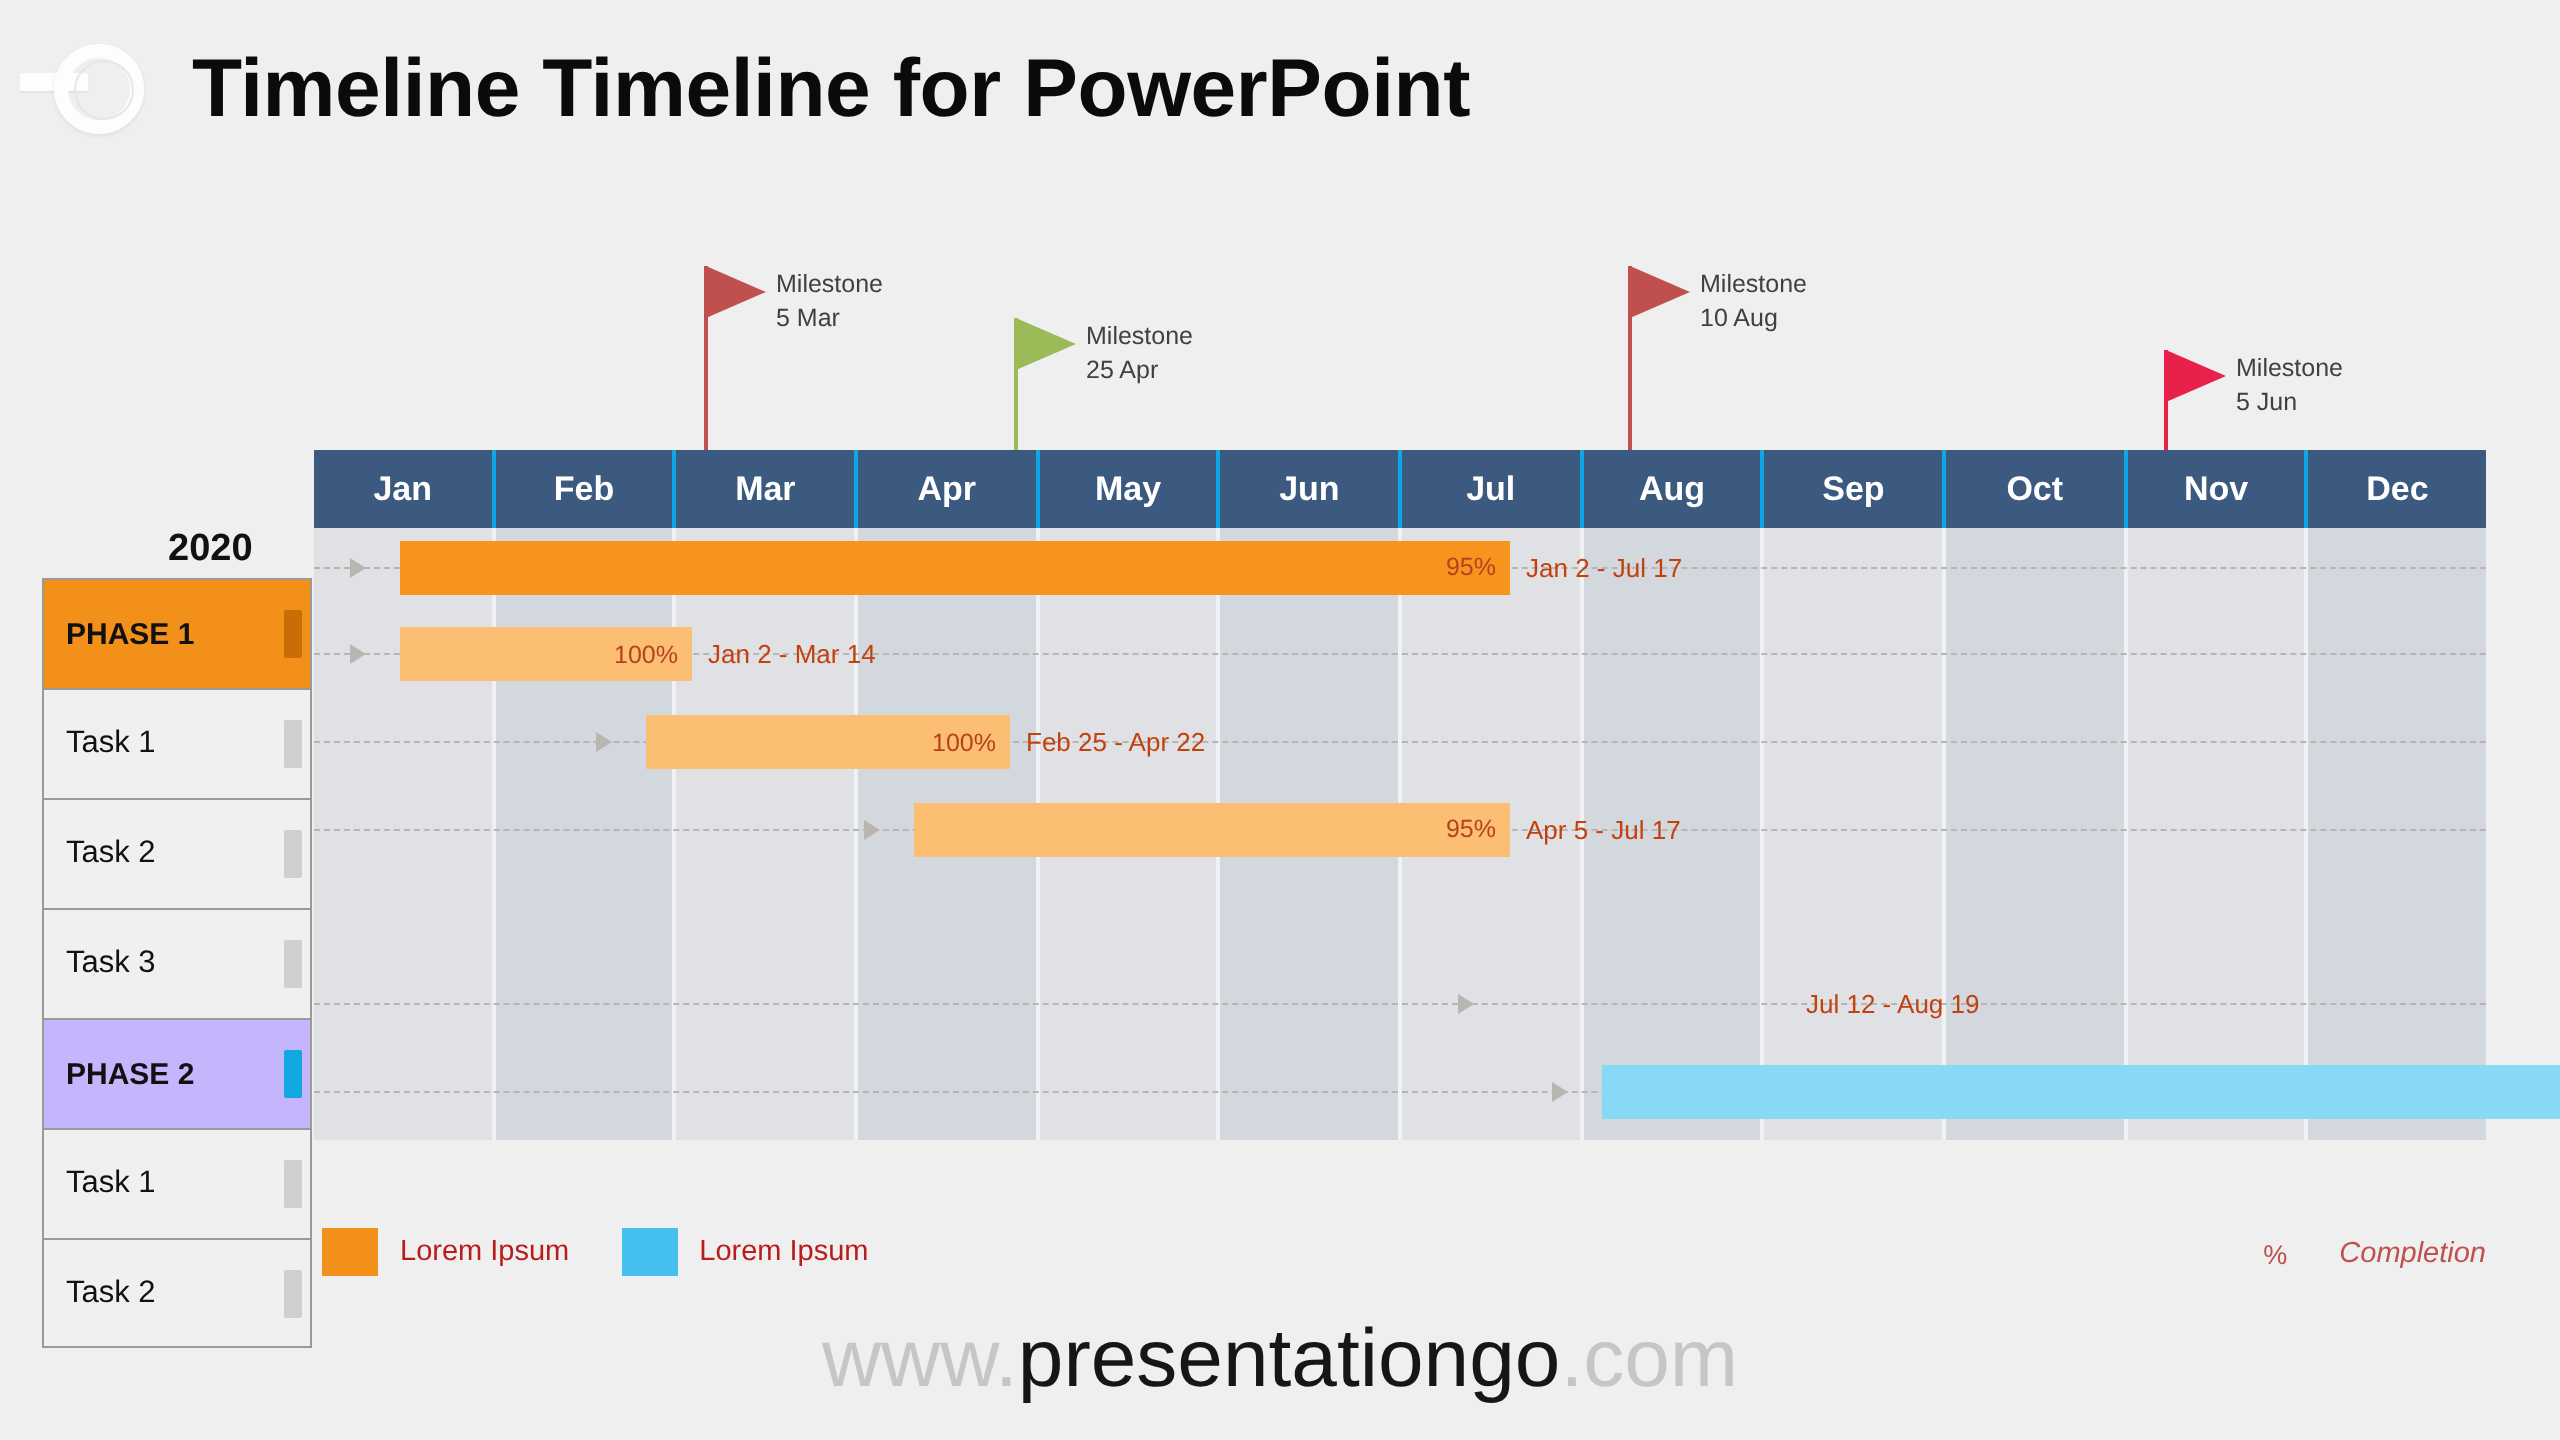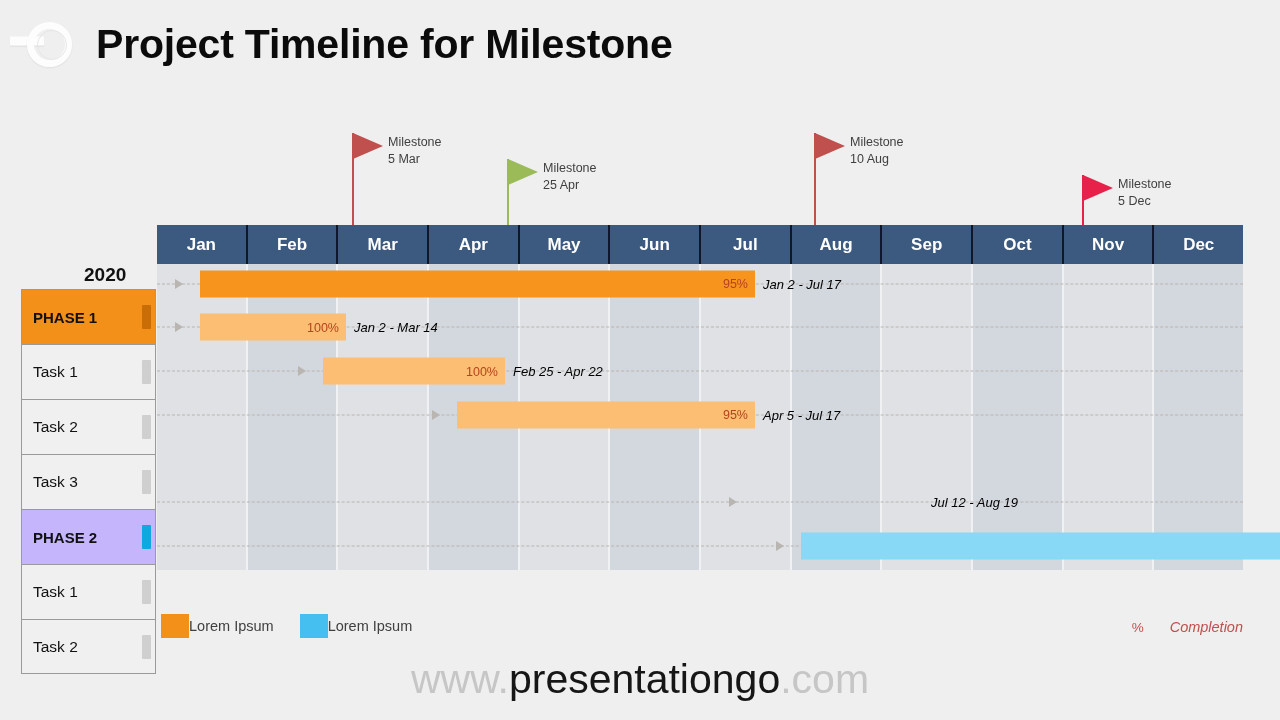--- a/index.html
+++ b/index.html
@@ -55,21 +55,21 @@
     position: absolute; left: 157px; top: 225px;
     width: 1086px; height: 345px;
   }
   .month-head {
     position: absolute; left: 0; top: 0; width: 1086px; height: 39px;
     display: flex; background: #ffffff;
   }
   .month-cell {
     flex: 1 1 0; height: 39px; background: #3c5a80; color: #ffffff;
     font-size: 17px; font-weight: bold; text-align: center; line-height: 39px;
-    border-right: 2px solid #0f172a;
+    border-right: 2px solid #0ea5e9;
   }
   .month-cell:last-child { border-right: none; }
 
   .band-layer { position: absolute; left: 0; top: 39px; width: 1086px; height: 306px; display: flex; }
   .band { flex: 1 1 0; height: 306px; border-right: 2px solid #f0f1f3; }
   .band:last-child { border-right: none; }
   .band.a { background: #dfe1e5; }
   .band.b { background: #d3d7de; }
 
   .year-label {
@@ -113,28 +113,28 @@
   .bar {
     position: absolute; top: 50%; transform: translateY(-50%);
     height: 27px; display: flex; align-items: center; justify-content: flex-end;
   }
   .bar.h-phase { height: 27px; }
   .pct {
     font-size: 12.5px; color: #b5431f; padding-right: 7px; white-space: nowrap;
   }
   .daterange {
     position: absolute; top: 50%; transform: translateY(-50%);
-    font-size: 13px; color: #000000; white-space: nowrap; padding-left: 8px; font-style: italic;
+    font-size: 13px; color: #c2410c; white-space: nowrap; padding-left: 8px;
   }
 
   
   .legend { position: absolute; left: 161px; top: 614px; display: flex; align-items: center; gap: 26px; }
   .lg-item { display: flex; align-items: center; }
   .lg-swatch { width: 28px; height: 24px; }
-  .lg-text { font-size: 14.5px; color: #404040; }
+  .lg-text { font-size: 14.5px; color: #b91c1c; padding-left: 11px; }
 
   .completion { position: absolute; right: 37px; top: 619px; display: flex; align-items: center; }
   .completion .sym { font-size: 13.5px; color: #c0504d; }
   .completion .word { font-size: 14.5px; color: #c0504d; padding-left: 26px; font-style: italic; }
 
   
   .footer {
     position: absolute; left: 0; bottom: 17px; width: 1280px;
     text-align: center; font-size: 41px; white-space: nowrap;
   }
@@ -144,21 +144,21 @@
 </head>
 <body>
 
 <div id="stage">
 
   <div class="ring-deco">
     <div class="bar"></div>
     <div class="ring"></div>
   </div>
 
-  <div class="title">Project Timeline for Milestone</div>
+  <div class="title">Timeline Timeline for PowerPoint</div>
 
   <div id="milestones">
       <div class="milestone" style="left: 352px; top: 133px; height: 92px;">
         <div class="pole" style="height: 92px; background: rgb(192, 80, 77);"></div>
         <div class="flag" style="border-left: 30px solid rgb(192, 80, 77);"></div>
         <div class="ms-text">
           <div>Milestone</div>
           <div>5 Mar</div>
         </div>
       </div>
@@ -176,21 +176,21 @@
         <div class="ms-text">
           <div>Milestone</div>
           <div>10 Aug</div>
         </div>
       </div>
       <div class="milestone" style="left: 1082px; top: 175px; height: 50px;">
         <div class="pole" style="height: 50px; background: rgb(232, 33, 75);"></div>
         <div class="flag" style="border-left: 30px solid rgb(232, 33, 75);"></div>
         <div class="ms-text">
           <div>Milestone</div>
-          <div>5 Dec</div>
+          <div>5 Jun</div>
         </div>
       </div>
     </div>
 
   <div class="year-label">2020</div>
 
   <div id="chart">
     <div class="month-head" id="month-head">
         <div class="month-cell">Jan</div>
         <div class="month-cell">Feb</div>
@@ -248,21 +248,21 @@
           <div class="connector"></div>
           <div class="arrow" style="left: 275px;"></div>
           <div class="bar" style="left: 300px; width: 298px; background: rgb(251, 190, 114);">
             <span class="pct">95%</span>
           </div>
           <div class="daterange" style="left: 598px;">Apr 5 - Jul 17</div>
         </div>
         <div class="trow" style="top: 218.571px;">
           <div class="connector"></div>
           <div class="arrow" style="left: 572px;"></div>
-          <div class="daterange" style="left: 738px; margin-left: 28px;">Jul 12 - Aug 19</div>
+          <div class="daterange" style="left: 738px;">Jul 12 - Aug 19</div>
         </div>
         <div class="trow" style="top: 262.286px;">
           <div class="connector"></div>
           <div class="arrow" style="left: 619px;"></div>
           <div class="bar" style="left: 644px; width: 510px; background: rgb(135, 217, 245);"></div>
         </div>
       </div>
   </div>
 
   <div id="labels">

